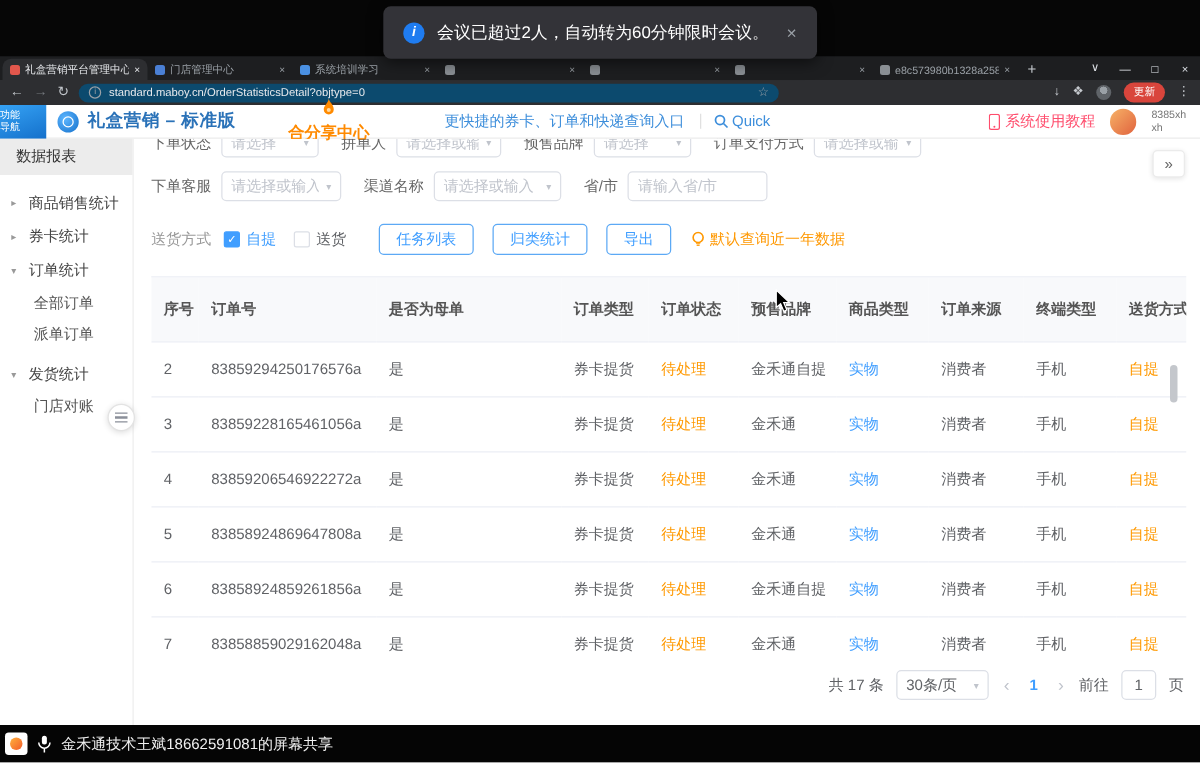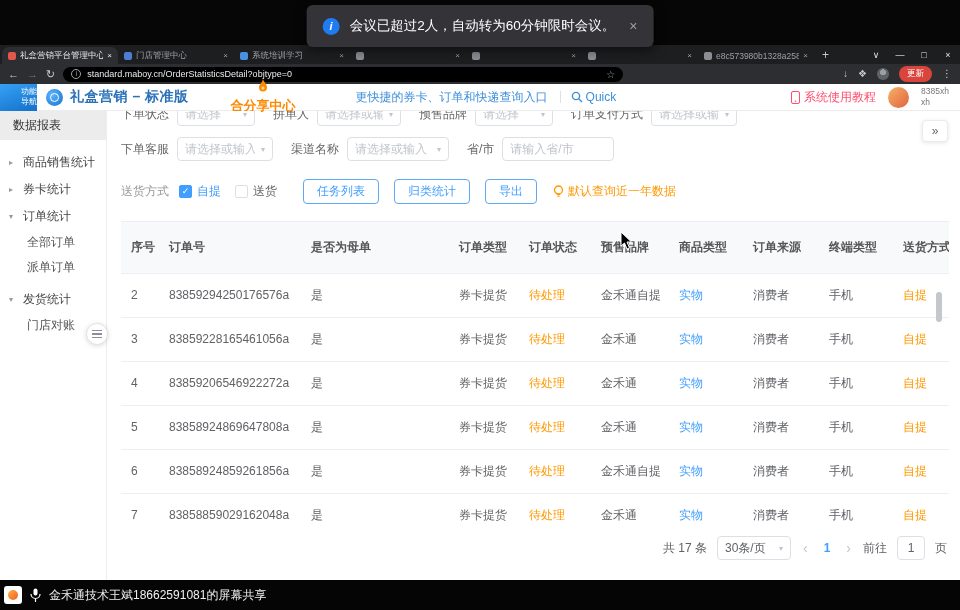--- a/index.html
+++ b/index.html
@@ -26,37 +26,37 @@
   .tab-title { flex:1; white-space:nowrap; overflow:hidden; }
   .tab-close { font-size:8px; }
   .newtab { color:#c5c9ce; font-size:12px; margin:0 0 2px 8px; }
   .win-controls { position:absolute; right:0; top:45px; height:19px; display:flex; align-items:center; z-index:10; }
   .win-btn { width:24px; text-align:center; color:#dfe3e8; font-size:9px; }
 
   .addressbar { position:absolute; top:64px; left:0; width:100%; height:20px; background:#2d2e31;
     display:flex; align-items:center; padding:0 8px; gap:8px; }
   .nav-ico { color:#c5c9ce; font-size:11px; line-height:1; }
   .nav-ico.dim { color:#73777c; }
-  .omnibox { width:560px; height:15px; background:#000000; border-radius:8px; display:flex;
+  .omnibox { width:560px; height:15px; background:#0c4a6e; border-radius:8px; display:flex;
     align-items:center; padding:0 8px; gap:6px; }
   .site-info { width:10px; height:10px; border:1px solid #9aa0a6; border-radius:50%; color:#9aa0a6;
     font-size:7px; line-height:8px; text-align:center; flex:none; }
   .url-text { color:#e8eaed; font-size:9px; white-space:nowrap; overflow:hidden; flex:1; }
   .ob-star { color:#9aa0a6; font-size:10px; }
   .bar-icons { display:flex; align-items:center; gap:10px; margin-left:auto; }
   .bar-ico { color:#c5c9ce; font-size:10px; line-height:1; }
   .profile-ico { width:12px; height:12px; border-radius:50%; background:radial-gradient(circle at 50% 35%, #9aa0a6 0 30%, #5f6368 31%); }
   .update-pill { background:#d9453c; color:#fff; font-size:8.5px; padding:2px 8px; border-radius:9px; }
 
   
   .page { position:absolute; top:84px; left:0; width:100%; height:496px; background:#fff; }
 
   .app-header { height:27px; display:flex; align-items:center; border-bottom:1px solid #ececec; }
   .nav-badge { width:37px; height:27px; background:linear-gradient(160deg,#35a2f4,#1470cb); color:#fff;
-    font-size:8px; display:flex; flex-direction:column; align-items:flex-end; justify-content:center; line-height:1.2; flex:none; }
+    font-size:8px; display:flex; flex-direction:column; align-items:flex-start; justify-content:center; line-height:1.2; flex:none; }
   .logo { width:17px; height:17px; border-radius:50%; background:radial-gradient(circle at 35% 35%, #5db6ff, #1470cb);
     margin-left:9px; position:relative; flex:none; }
   .logo::after { content:""; position:absolute; inset:4px; border:1.5px solid #fff; border-radius:50%; }
   .brand { margin-left:7px; font-size:14px; font-weight:bold; color:#2a72b8; letter-spacing:.5px; white-space:nowrap; }
   .share-center { margin-left:42px; display:flex; align-items:center; gap:4px; color:#ff8a00; font-weight:bold; font-size:13px; white-space:nowrap;flex-direction:column; }
   .quick-tip { margin-left:60px; color:#3d8edb; font-size:12px; white-space:nowrap; }
   .hdr-divider { width:1px; height:12px; background:#e0e0e0; margin-left:12px; }
   .quick { margin-left:10px; display:flex; align-items:center; gap:3px; color:#3d8edb; font-size:12px; }
   .right-group { margin-left:auto; display:flex; align-items:center; gap:12px; padding-right:11px; }
   .tutorial { display:flex; align-items:center; gap:4px; color:#ff4d6d; font-size:12px; white-space:nowrap; }

